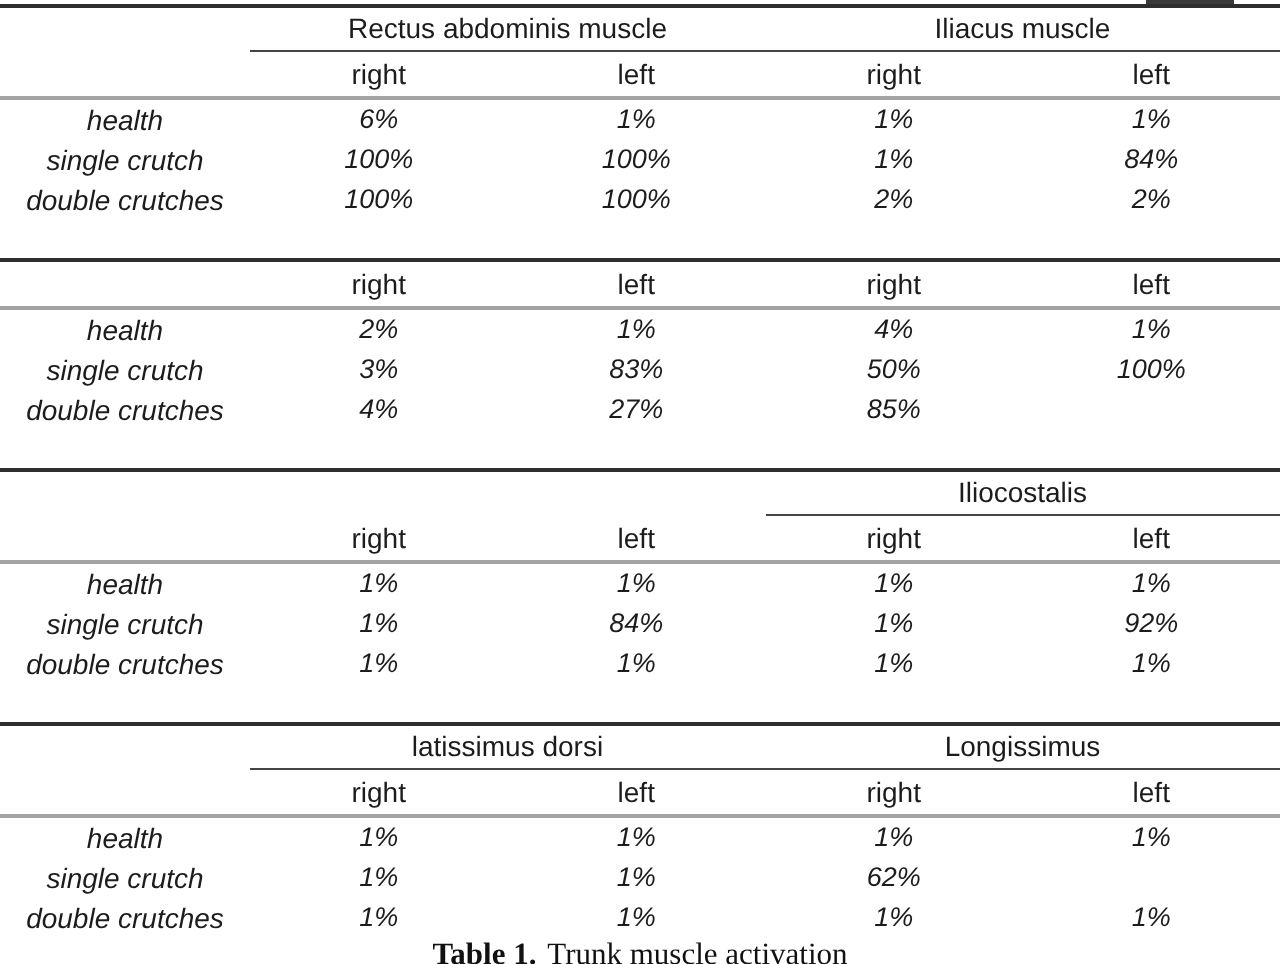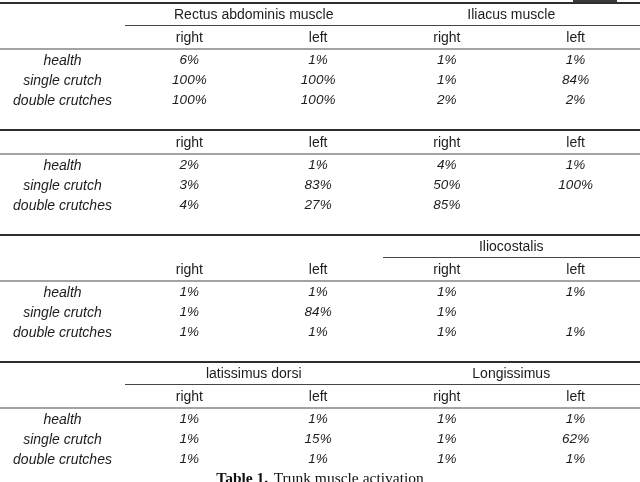--- a/index.html
+++ b/index.html
@@ -157,20 +157,21 @@
       <div class="c">1%</div>
       <div class="c">1%</div>
       <div class="c">1%</div>
       <div class="c">1%</div>
     </div>
     <div class="row data-row">
       <div class="c rowlabel">single crutch</div>
       <div class="c">1%</div>
       <div class="c">84%</div>
       <div class="c">1%</div>
+      <div class="c">92%</div>
     </div>
     <div class="row data-row">
       <div class="c rowlabel">double crutches</div>
       <div class="c">1%</div>
       <div class="c">1%</div>
       <div class="c">1%</div>
       <div class="c">1%</div>
     </div>
   </div>
 
@@ -189,21 +190,20 @@
     <div class="row data-row">
       <div class="c rowlabel">health</div>
       <div class="c">1%</div>
       <div class="c">1%</div>
       <div class="c">1%</div>
       <div class="c">1%</div>
     </div>
     <div class="row data-row">
       <div class="c rowlabel">single crutch</div>
       <div class="c">1%</div>
-      <div class="c">15%</div>
       <div class="c">1%</div>
       <div class="c">62%</div>
     </div>
     <div class="row data-row">
       <div class="c rowlabel">double crutches</div>
       <div class="c">1%</div>
       <div class="c">1%</div>
       <div class="c">1%</div>
       <div class="c">1%</div>
     </div>

